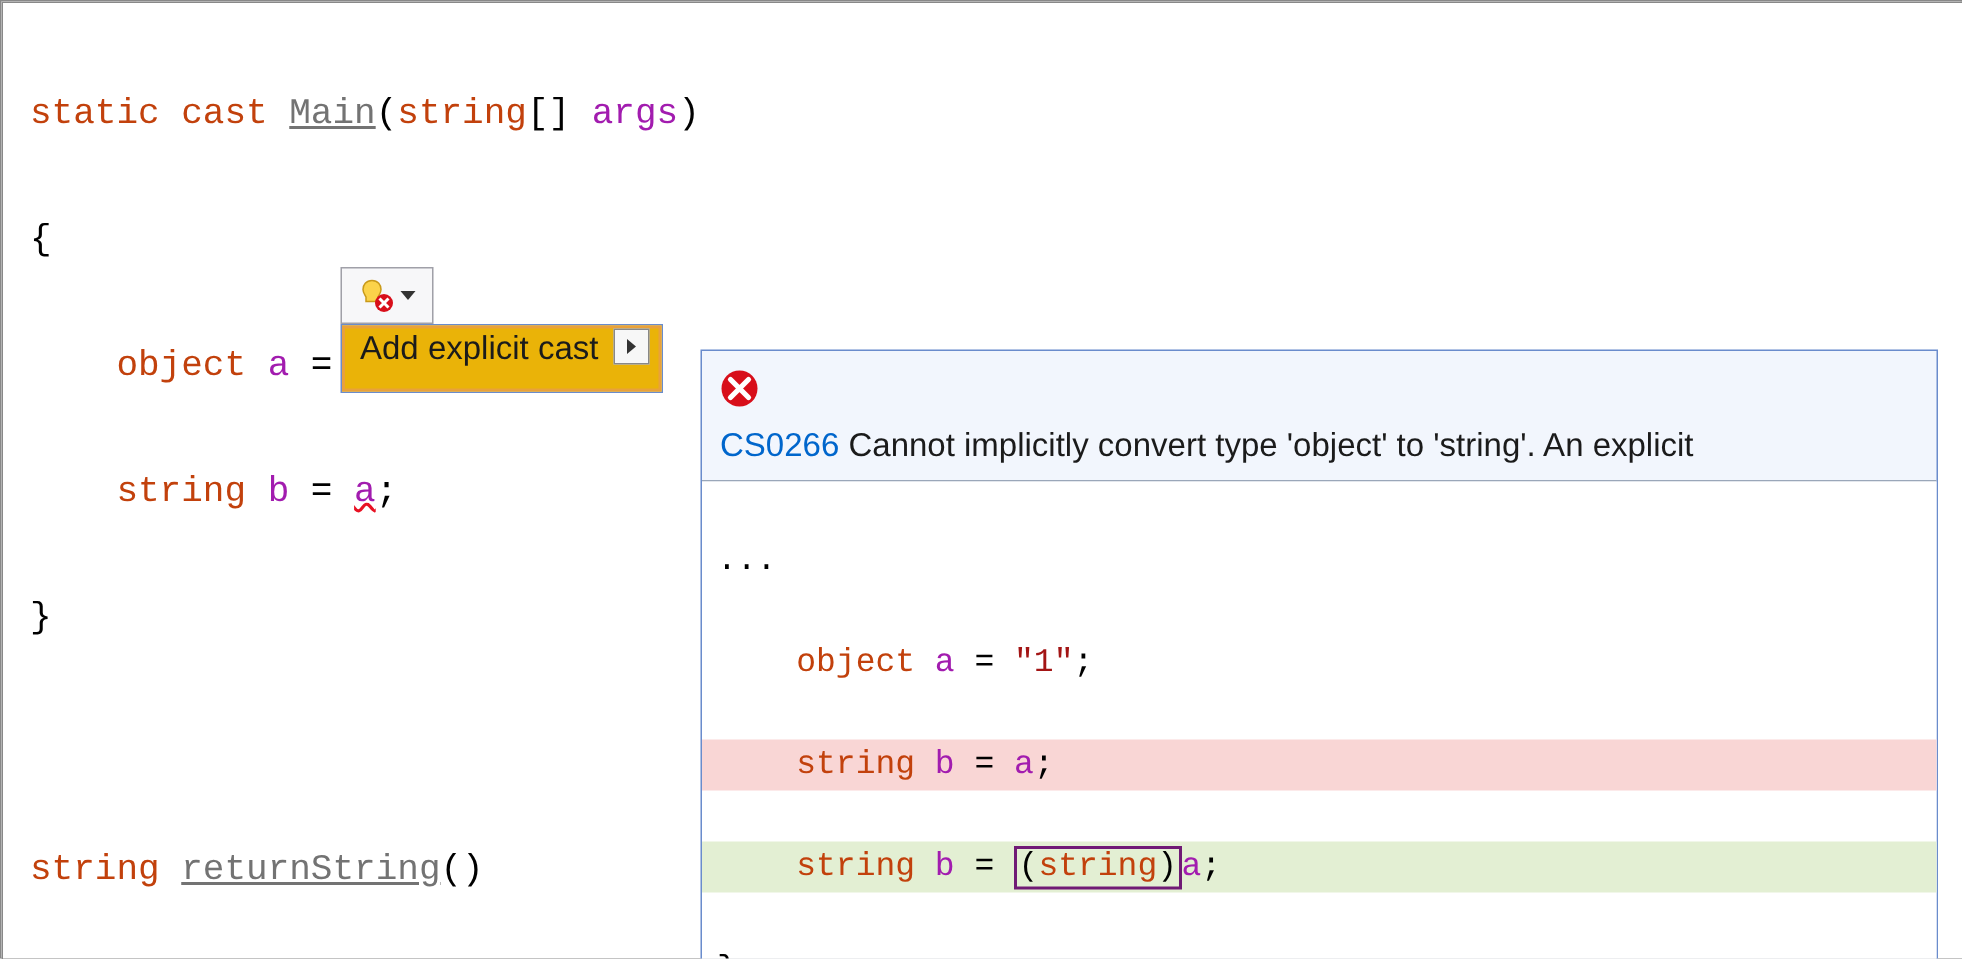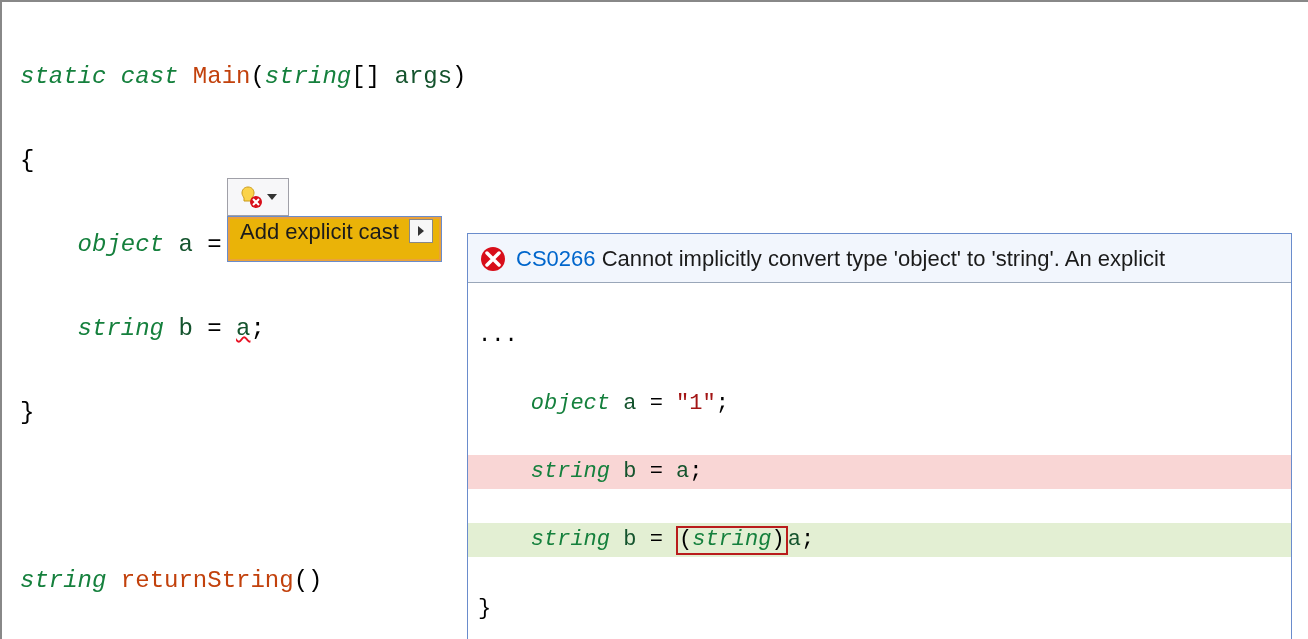--- a/index.html
+++ b/index.html
@@ -14,24 +14,24 @@
     position: relative;
     border: 1px solid #888;
     box-sizing: border-box;
   }
   .code-area {
     padding: 12px 0 0 18px;
     line-height: 1.75;
     white-space: pre;
     color: #000;
   }
-  .kw   { color: #15803d; font-style: italic; }
+  .kw   { color: #c2410c; }
   .str  { color: #a31515; }
-  .ident{ color: #14532d; }
-  .method { color: #c2410c; }
+  .ident{ color: #a21caf; }
+  .method { color: #737373; text-decoration: underline; }
   .punct { color: #000; }
 
   .code-line { display: block; height: 42px; }
 
   .squiggle {
     border-bottom: 2px wavy #e81123;
     text-decoration-line: underline;
     text-decoration-style: wavy;
     text-decoration-color: #e81123;
     text-decoration-thickness: 2px;
@@ -109,20 +109,21 @@
     box-sizing: border-box;
   }
   .preview-header {
     display: flex;
     align-items: flex-start;
     padding: 10px 12px 8px 12px;
     gap: 10px;
     font-size: 22px;
     color: #1b1b1b;
     line-height: 1.35;
+    flex-direction: column;
   }
   .error-icon {
     flex: 0 0 auto;
     margin-top: 2px;
   }
   .error-code { color: #0066cc; }
   .preview-header-text { flex: 1 1 auto; }
 
   .preview-divider {
     border-top: 1px solid #9aa7b9;
@@ -134,21 +135,21 @@
     font-family: Consolas, "Courier New", monospace;
     font-size: 22px;
     line-height: 1.55;
     padding: 2px 0 4px 0;
     white-space: pre;
   }
   .pc-line { display:block; padding: 0 0 0 10px; }
   .pc-del  { background: #f9d6d5; }
   .pc-add  { background: #e3efd3; }
   .cast-box {
-    border: 2px solid #b91c1c;
+    border: 2px solid #701a75;
     padding: 0 1px;
     display: inline-block;
     line-height: 1.1;
   }
 </style>
 </head>
 <body>
 
 <div class="code-area">
 <span class="code-line"><span class="kw">static</span> <span class="kw">cast</span> <span class="method">Main</span><span class="punct">(</span><span class="kw">string</span><span class="punct">[]</span><span class="ident"> args</span><span class="punct">)</span></span>

